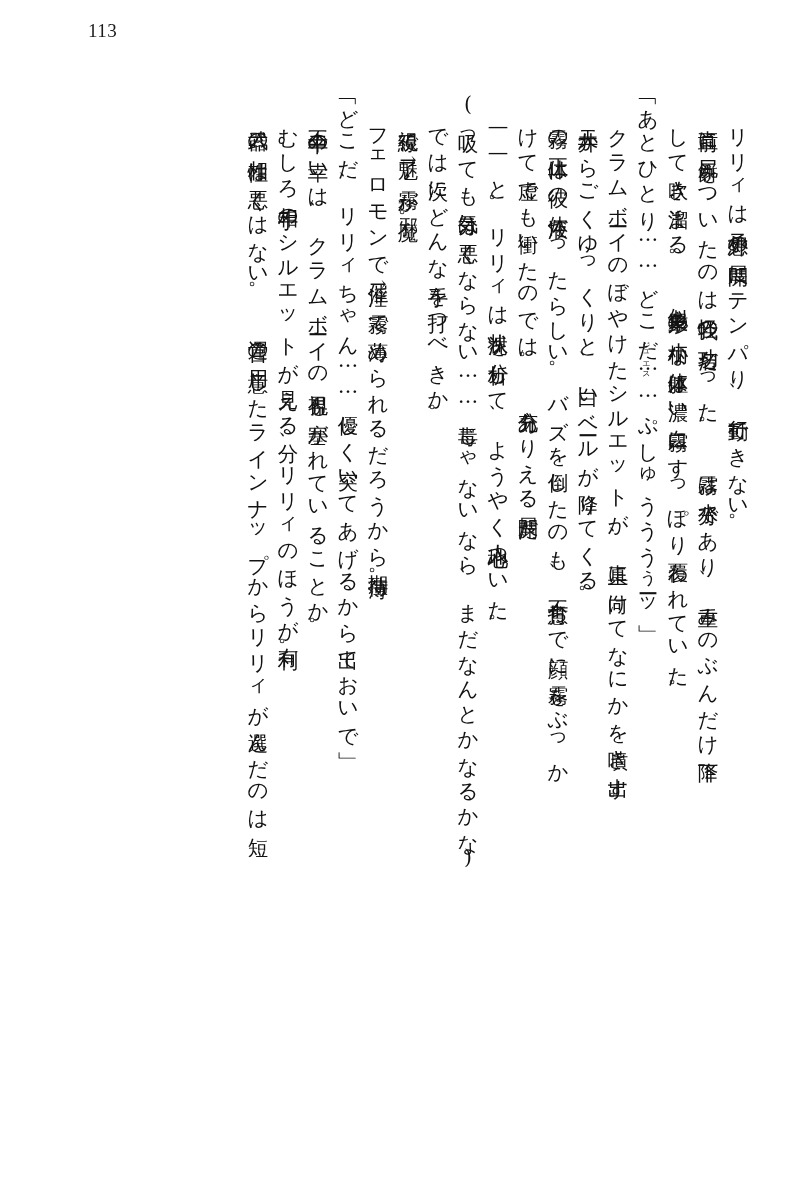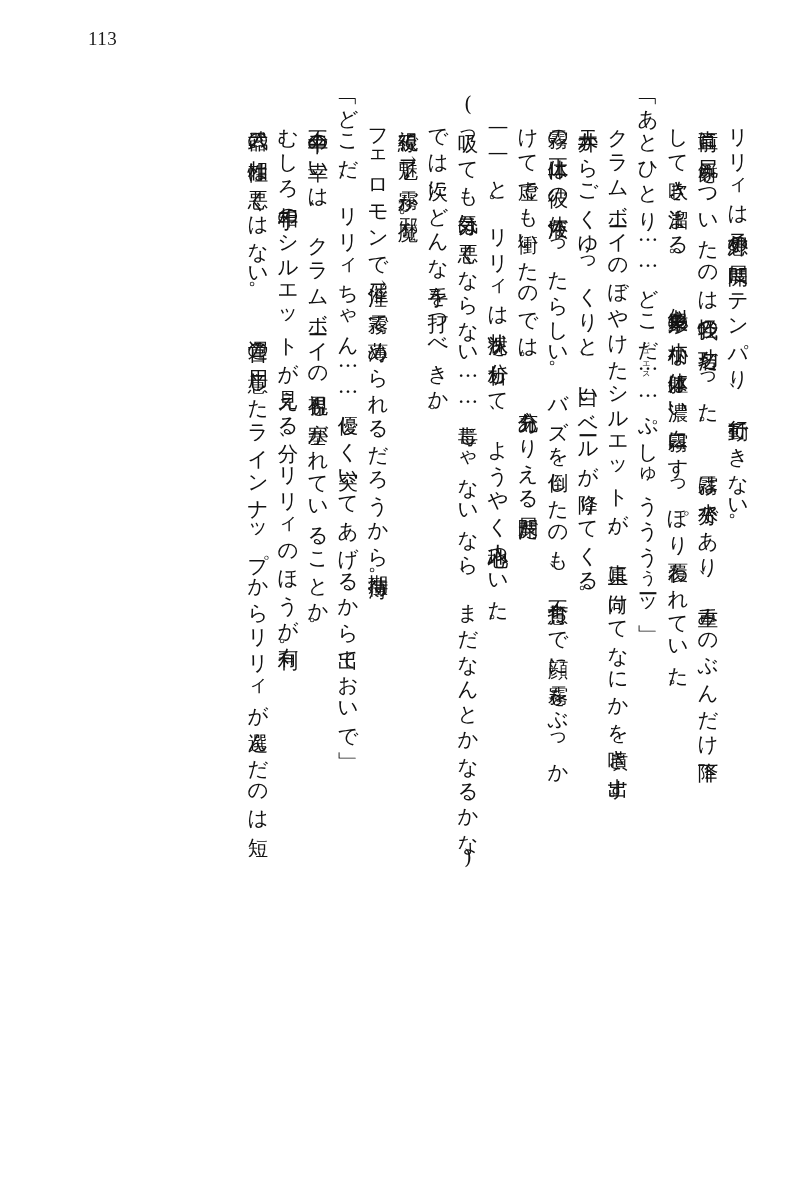--- a/index.html
+++ b/index.html
@@ -16,21 +16,21 @@
   }
   .page {
     position: relative;
     width: 800px;
     height: 1200px;
     background: #ffffff;
     box-sizing: border-box;
   }
   .page-number {
     position: absolute;
-    top: 28px;
+    top: 20px;
     left: 88px;
     font-size: 19px;
     letter-spacing: 0.5px;
     color: #1a1a1a;
     font-family: "Liberation Serif", "DejaVu Serif", serif;
   }
   .text-body {
     position: absolute;
     top: 92px;
     left: 52px;

